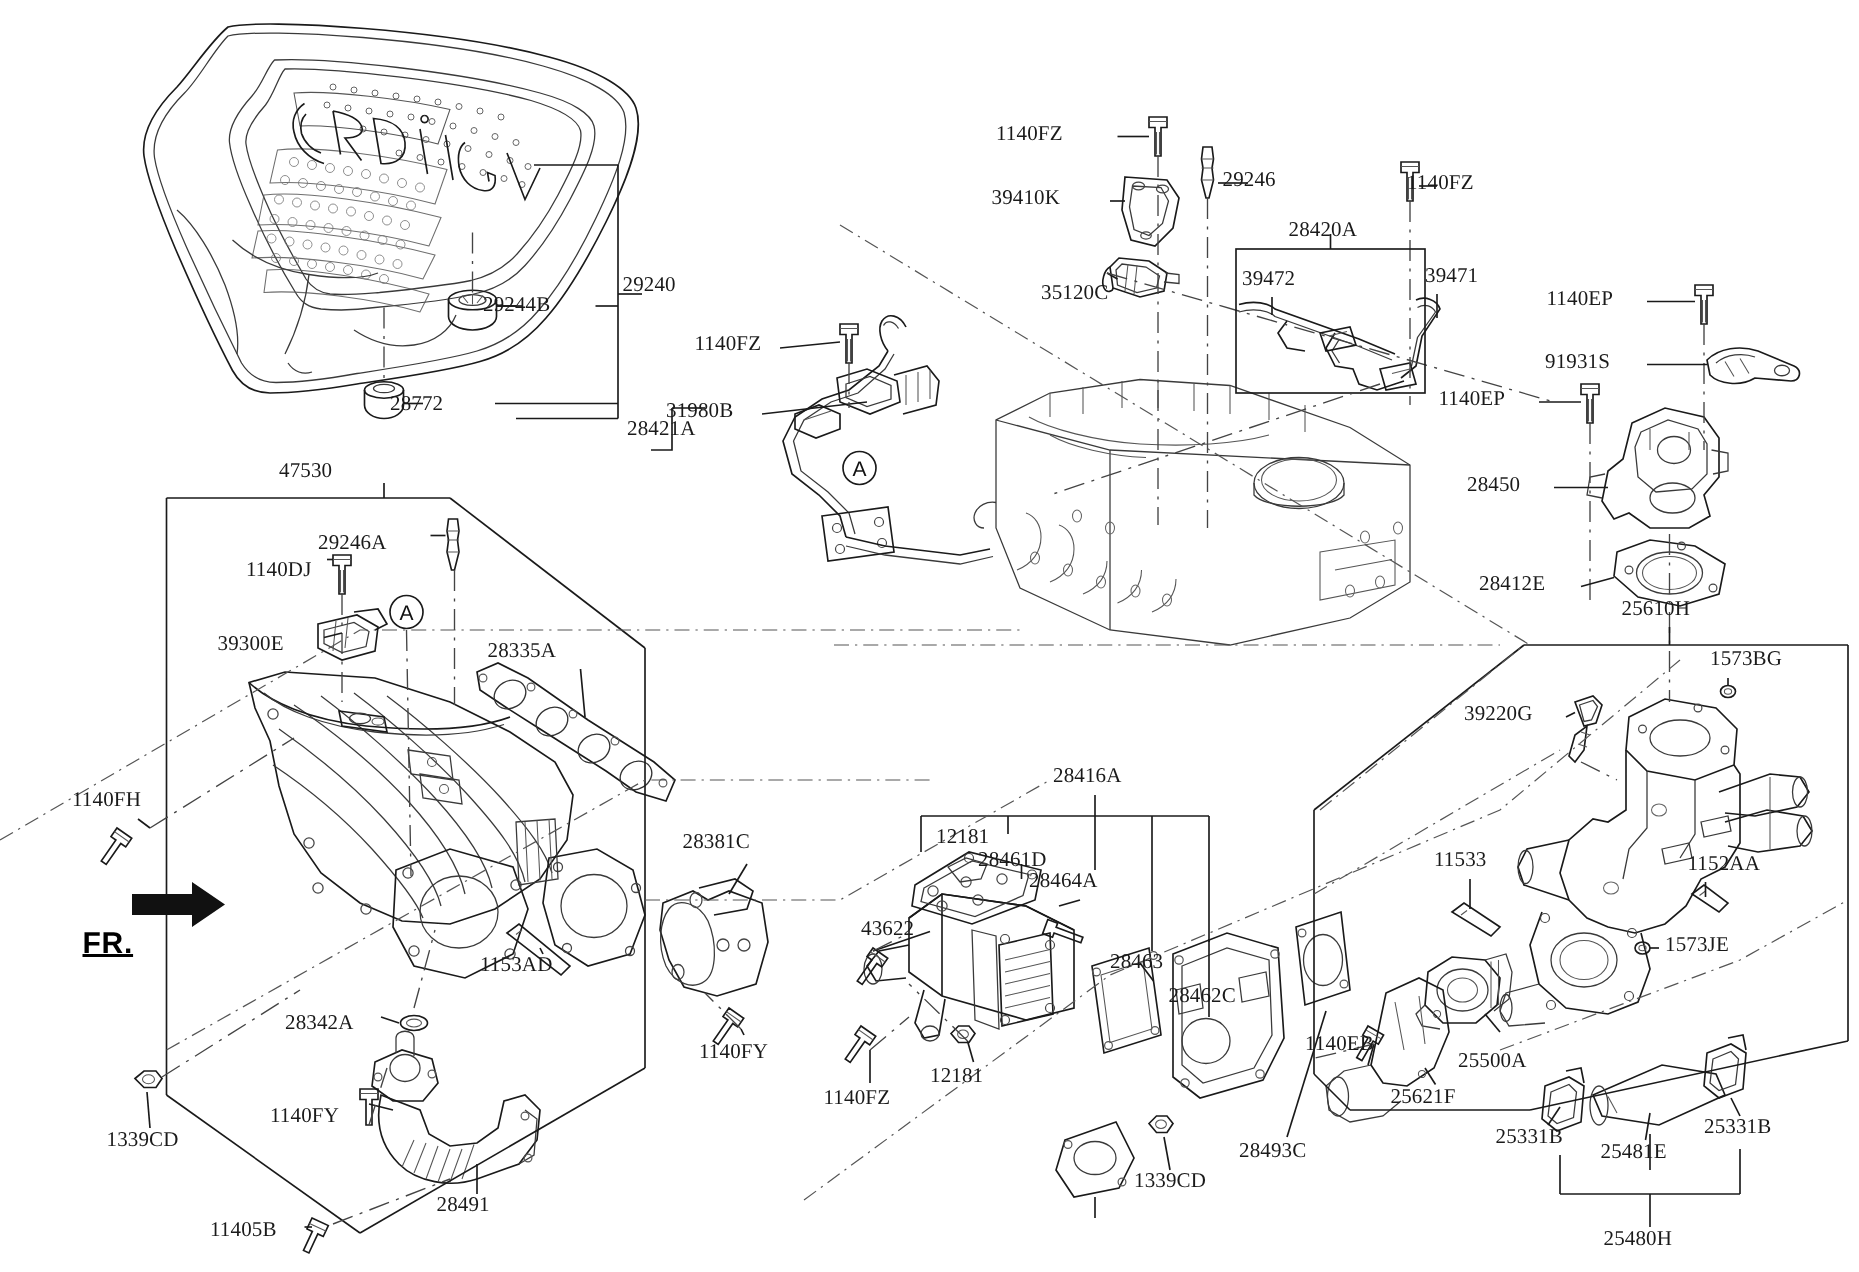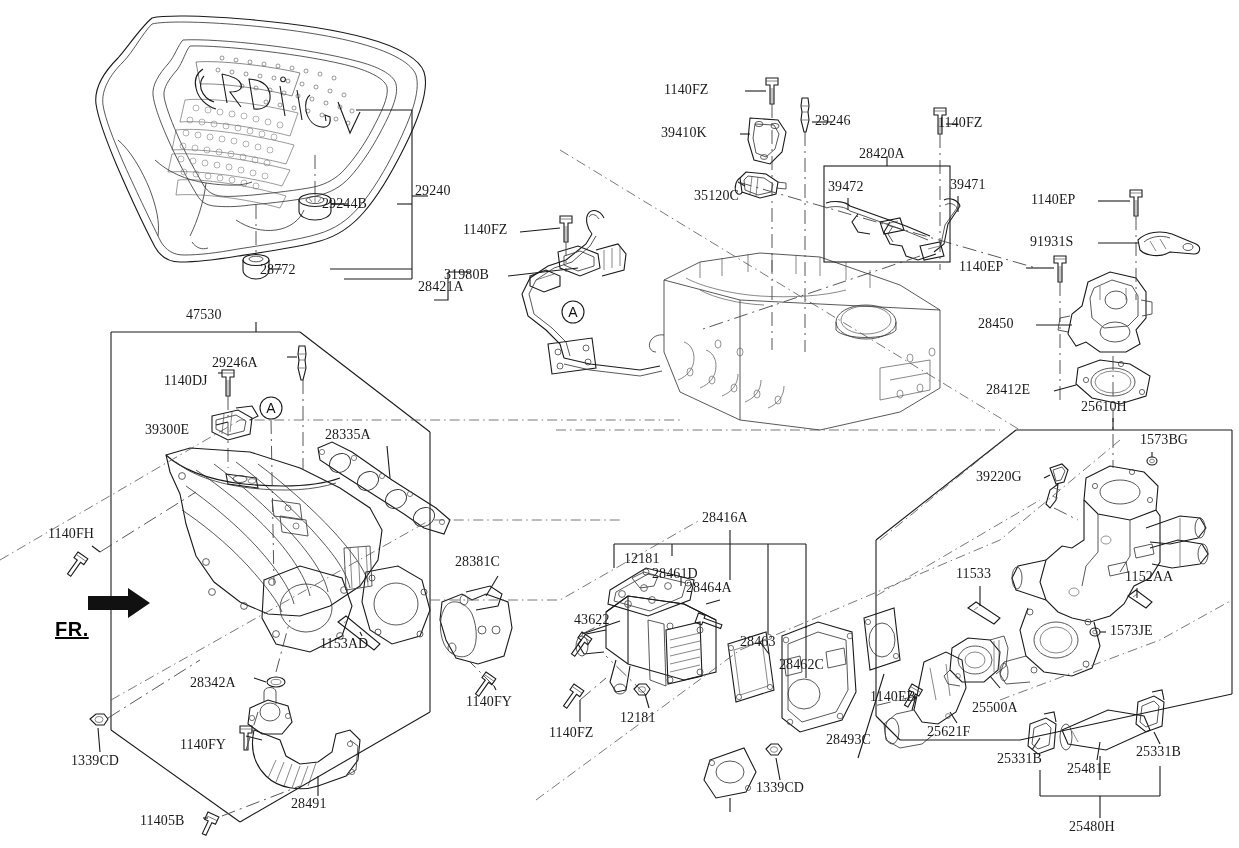--- a/index.html
+++ b/index.html
@@ -919,21 +919,21 @@
 
   <div class="lbl" style="left:702px;top:511px;">28416A</div>
   <div class="lbl" style="left:624px;top:552px;">12181</div>
   <div class="lbl" style="left:652px;top:567px;">28461D</div>
   <div class="lbl" style="left:686px;top:581px;text-align:right;">28464A</div>
   <div class="lbl" style="left:574px;top:613px;">43622</div>
   <div class="lbl" style="left:740px;top:635px;">28463</div>
   <div class="lbl" style="left:779px;top:658px;">28462C</div>
   <div class="lbl" style="left:620px;top:711px;">12181</div>
   <div class="lbl" style="left:549px;top:726px;">1140FZ</div>
-  <div class="lbl" style="left:826px;top:733px;">28493C</div>
+  <div class="lbl" style="left:826px;top:761px;">28493C</div>
   <div class="lbl" style="left:704px;top:858px;">28418E</div>
   <div class="lbl" style="left:756px;top:781px;">1339CD</div>
 
   <div class="lbl" style="left:1140px;top:433px;">1573BG</div>
   <div class="lbl" style="left:976px;top:470px;">39220G</div>
   <div class="lbl" style="left:956px;top:567px;">11533</div>
   <div class="lbl" style="left:1125px;top:570px;">1152AA</div>
   <div class="lbl" style="left:1110px;top:624px;">1573JE</div>
   <div class="lbl" style="left:972px;top:691px;margin-top:10px;">25500A</div>
   <div class="lbl" style="left:927px;top:725px;">25621F</div>

